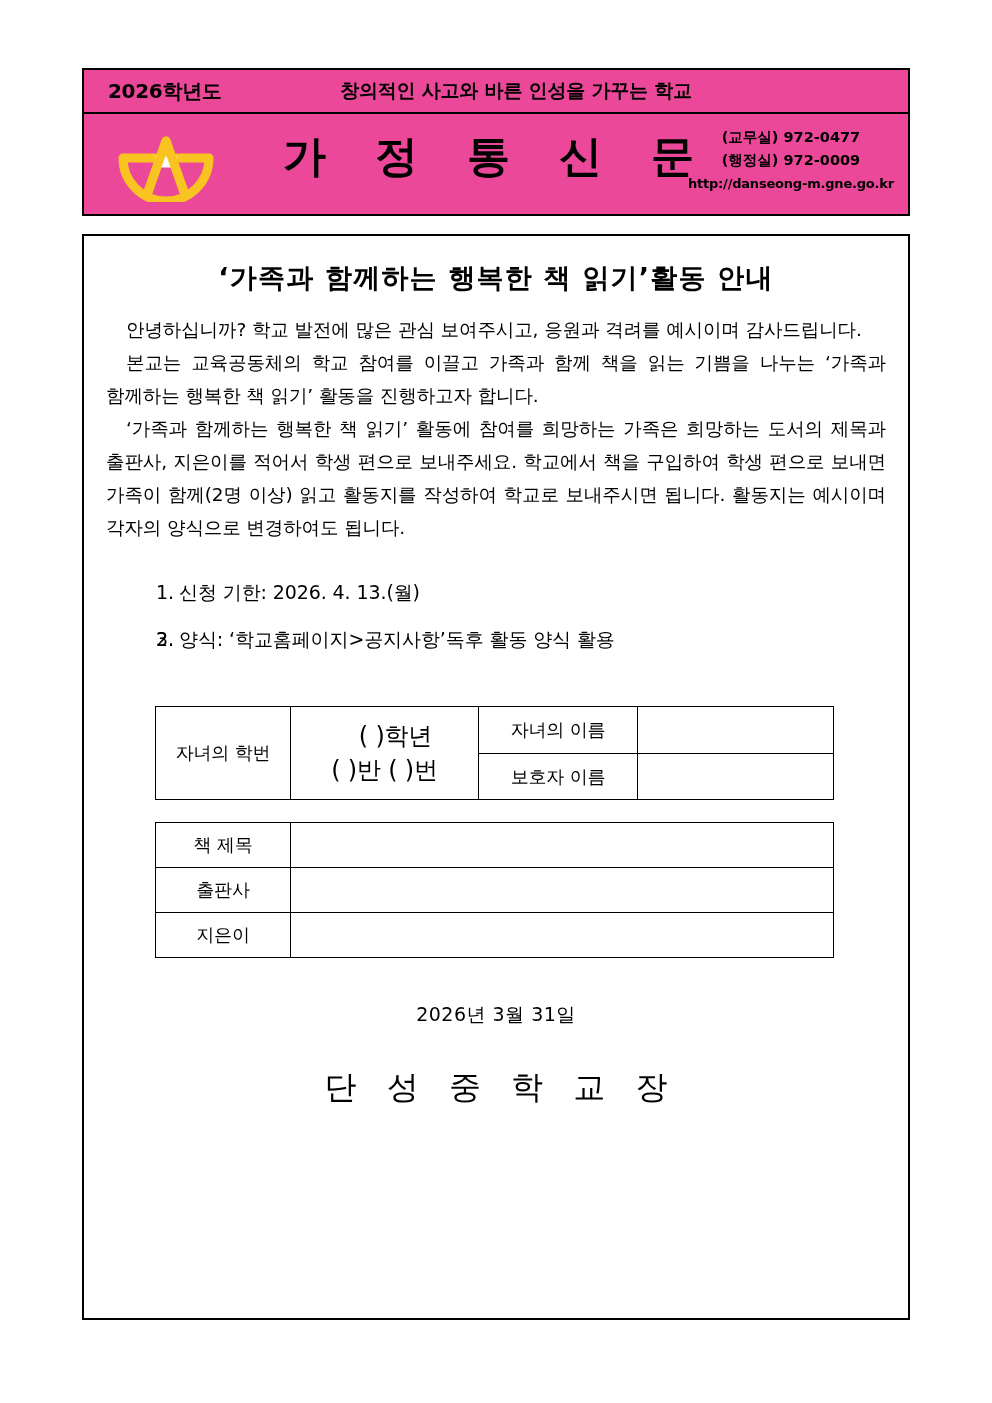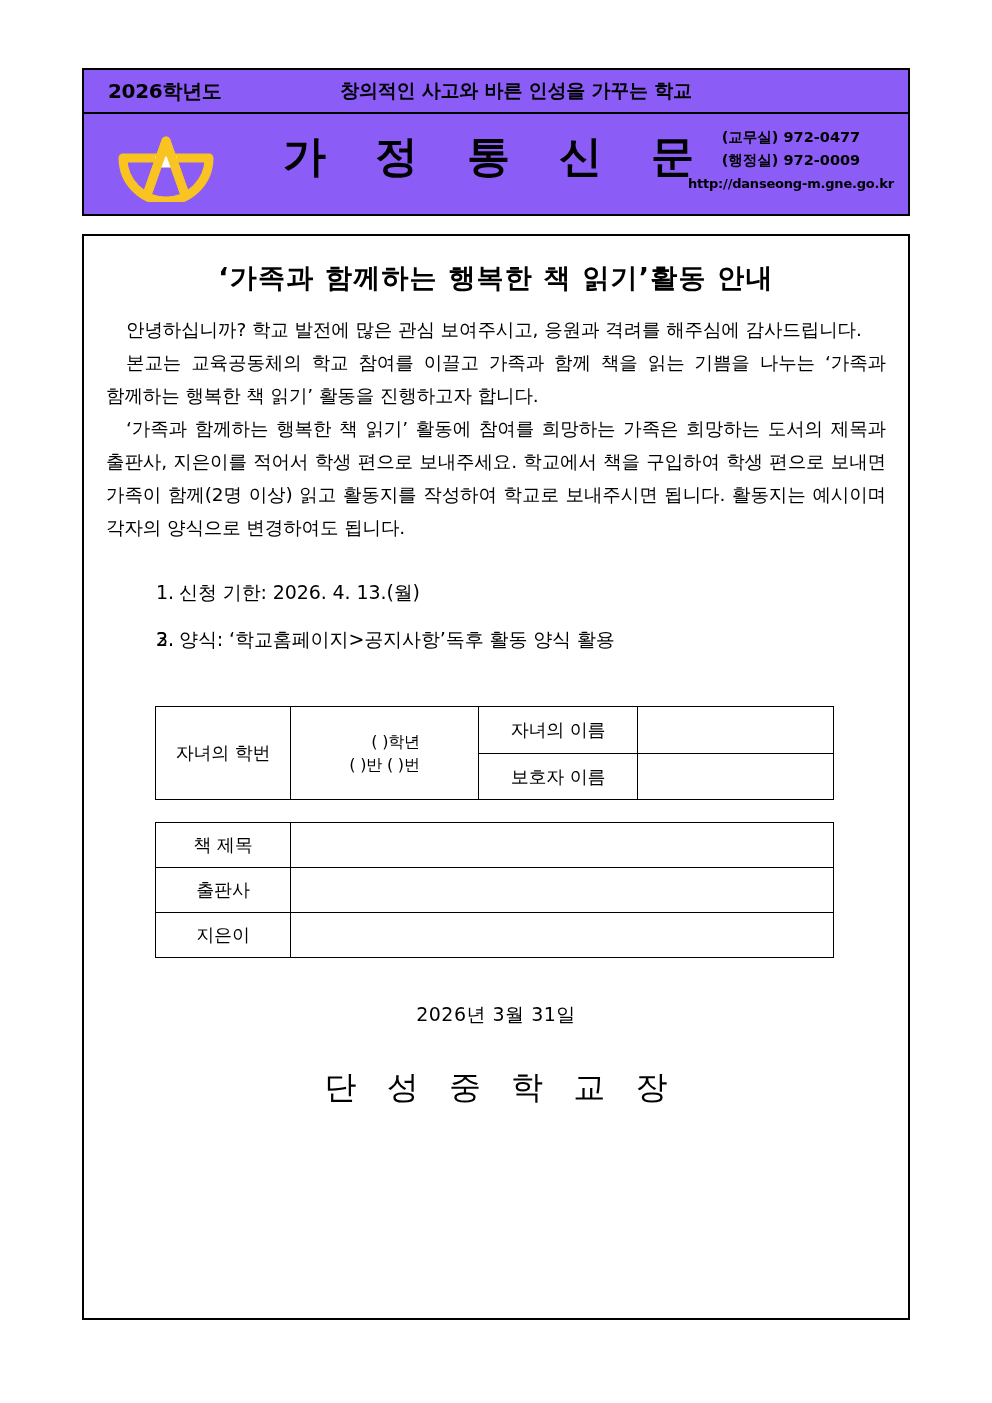--- a/index.html
+++ b/index.html
@@ -27,21 +27,21 @@
   }
 
   
   .header-box {
     position: absolute;
     left: 82px;
     top: 68px;
     width: 828px;
     height: 148px;
     border: 2px solid #000;
-    background: #8b5cf6;
+    background: #ec4899;
   }
   .header-top {
     height: 44px;
     border-bottom: 2px solid #000;
     display: flex;
     align-items: center;
     position: relative;
   }
   .hdr-year {
     position: absolute;
@@ -180,21 +180,21 @@
   .tbl td.blank { }
 
   #table-student { margin-top: 52px; }
   #table-student td.c1 { width: 135px; height: 93px; }
   #table-student td.c2 { width: 188px; }
   #table-student td.c3 { width: 159px; height: 46px; }
   #table-student td.c4 { width: 196px; }
 
   .gradeline {
     line-height: 1.45;
-    font-size: 16px;
+    font-size: 24px;
   }
   .gradeline .l1 { display: block; padding-left: 22px; }
   .gradeline .l2 { display: block; }
 
   #table-book { margin-top: 22px; }
   #table-book td.lbl { width: 135px; height: 45px; }
   #table-book td.val { width: 543px; }
 
   
   .sign-date {
@@ -249,21 +249,21 @@
 
     </div>
   </div>
 
   <div class="body-box">
 
     <div class="doc-title">‘가족과 함께하는 행복한 책 읽기’활동 안내</div>
 
     <div class="body-inner">
 
-      <p class="para first">안녕하십니까? 학교 발전에 많은 관심 보여주시고, 응원과 격려를 해주심에 감사드립니다.</p>
+      <p class="para first">안녕하십니까? 학교 발전에 많은 관심 보여주시고, 응원과 격려를 예시이며 감사드립니다.</p>
       <p class="para">본교는 교육공동체의 학교 참여를 이끌고 가족과 함께 책을 읽는 기쁨을 나누는 ‘가족과 함께하는 행복한 책 읽기’ 활동을 진행하고자 합니다.</p>
       <p class="para">‘가족과 함께하는 행복한 책 읽기’ 활동에 참여를 희망하는 가족은 희망하는 도서의 제목과 출판사, 지은이를 적어서 학생 편으로 보내주세요. 학교에서 책을 구입하여 학생 편으로 보내면 가족이 함께(2명 이상) 읽고 활동지를 작성하여 학교로 보내주시면 됩니다. 활동지는 예시이며 각자의 양식으로 변경하여도 됩니다.</p>
 
       <ol class="items">
         <li>
           <span class="num">1.</span>
           <span>신청 기한: 2026. 4. 13.(월)</span>
         </li>
         <li>
           <span class="num">2.</span>

